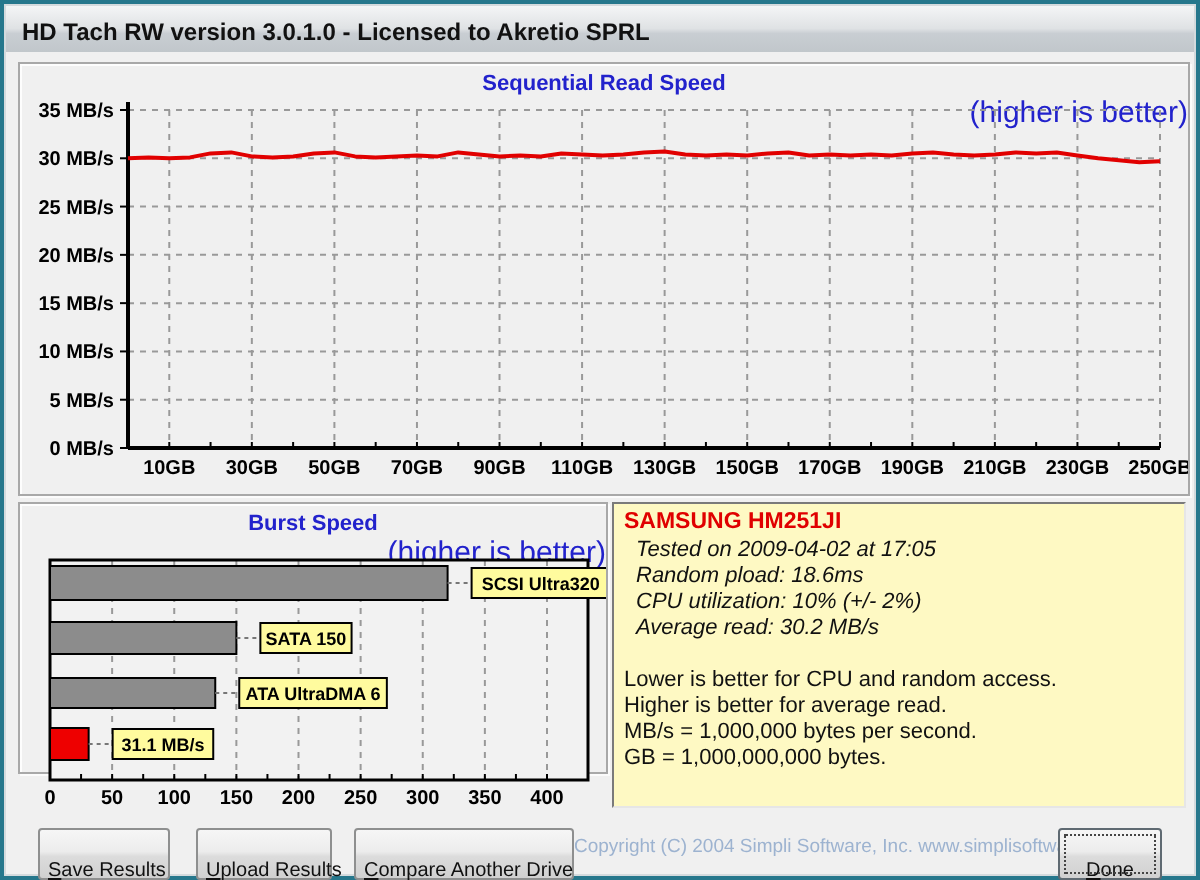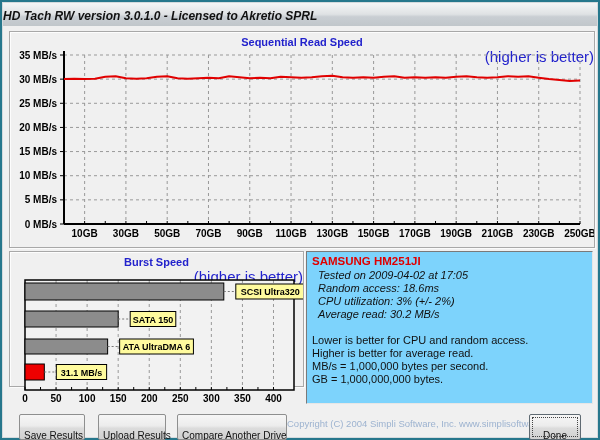--- a/index.html
+++ b/index.html
@@ -7,41 +7,41 @@
   .window{
     position:relative; width:600px; height:440px;
     border:2px solid #26778c;
     box-shadow: inset 0 0 0 1px #d4dadd, 0 0 0 1px #123f4a;
     background:#f0f0f0;
   }
   .titlebar{
     position:absolute; top:1px; left:1px; right:1px; height:26px;
     background:linear-gradient(#f4f5f6, #dfe2e4 45%, #c9ced3 55%, #bfc5c9);
     border-bottom:1px solid #9aa0a5;
-    display:flex; align-items:center; padding-left:0;font-style:italic;
+    display:flex; align-items:center; padding-left:8px;
   }
   .titlebar .title{ font-size:12px; font-weight:600; color:#111; }
   .client{ position:absolute; top:24px; left:1px; right:1px; bottom:1px; background:#f0f0f0; }
 
   .panel{
     position:absolute; background:#f0f0f0;
     border:1px solid #a8a8a8;
     box-shadow: inset 1px 1px 0 rgba(255,255,255,.85), 1px 1px 0 rgba(255,255,255,.7);
   }
   #seq-panel{ left:6px; top:5px; width:586px; height:217px; }
   #burst-panel{ left:6px; top:225px; width:295px; height:136px; }
   .chart-title{ position:absolute; width:100%; text-align:center; color:#2222cc; font-weight:bold; font-size:11px; }
   .chart-subtitle{ position:absolute; width:100%; text-align:right; color:#2222cc; font-weight:normal; font-size:15px; }
   #seq-title{ top:4px; } #seq-sub{ top:16px; }
   #burst-title{ top:4px; } #burst-sub{ top:16px; }
   svg{ position:absolute; left:0; top:0; }
 
   #info-panel{
     position:absolute; left:303px; top:225px; width:287px; height:153px;
-    background:#7dd3fc; border:1px solid; border-color:#7a7a7a #e6e6e6 #e6e6e6 #7a7a7a;
+    background:#fef9c3; border:1px solid; border-color:#7a7a7a #e6e6e6 #e6e6e6 #7a7a7a;
     padding:3px 5px; font-size:11px; color:#111; line-height:13px;
   }
   #info-panel .drive{ color:#e00000; font-weight:bold; font-size:11.5px; margin-bottom:1px; }
   #info-panel .stat{ padding-left:6px;font-style:italic; }
   #info-panel .spacer{ height:13px; }
 
   .btn{
     position:absolute; top:388px; height:20px;
     background:linear-gradient(#f6f6f6, #ececec 45%, #dcdcdc 55%, #d0d0d0);
     border:1px solid #8e8f8f; border-radius:2px;
@@ -206,22 +206,22 @@
           <rect x="15" y="112" width="19.32078521939954" height="16" fill="#ee0000" stroke="#000" stroke-width="1"></rect>
           <line x1="34.32078521939954" y1="120" x2="46.32078521939954" y2="120" stroke="#777" stroke-width="1" stroke-dasharray="2,2"></line>
           <rect x="46.32078521939954" y="112.5" width="50.300000000000004" height="15" fill="#fffb9e" stroke="#000" stroke-width="1"></rect>
           <text x="71.47078521939954" y="123.5" text-anchor="middle" font-size="9" font-weight="bold" fill="#000">31.1 MB/s</text>
         </svg>
     </div>
 
     <div id="info-panel">
       <div class="drive">SAMSUNG HM251JI</div>
       <div class="stat">Tested on 2009-04-02 at 17:05</div>
-      <div class="stat">Random access: 18.6ms</div>
-      <div class="stat">CPU utilization: 3% (+/- 2%)</div>
+      <div class="stat">Random pload: 18.6ms</div>
+      <div class="stat">CPU utilization: 10% (+/- 2%)</div>
       <div class="stat">Average read: 30.2 MB/s</div>
       <div class="spacer"></div>
       <div>Lower is better for CPU and random access.</div>
       <div>Higher is better for average read.</div>
       <div>MB/s = 1,000,000 bytes per second.</div>
       <div>GB = 1,000,000,000 bytes.</div>
     </div>
 
     <button class="btn" id="btn-save"><span class="mn">S</span><span>ave Results</span></button>
     <button class="btn" id="btn-upload"><span class="mn">U</span><span>pload Results</span></button>

